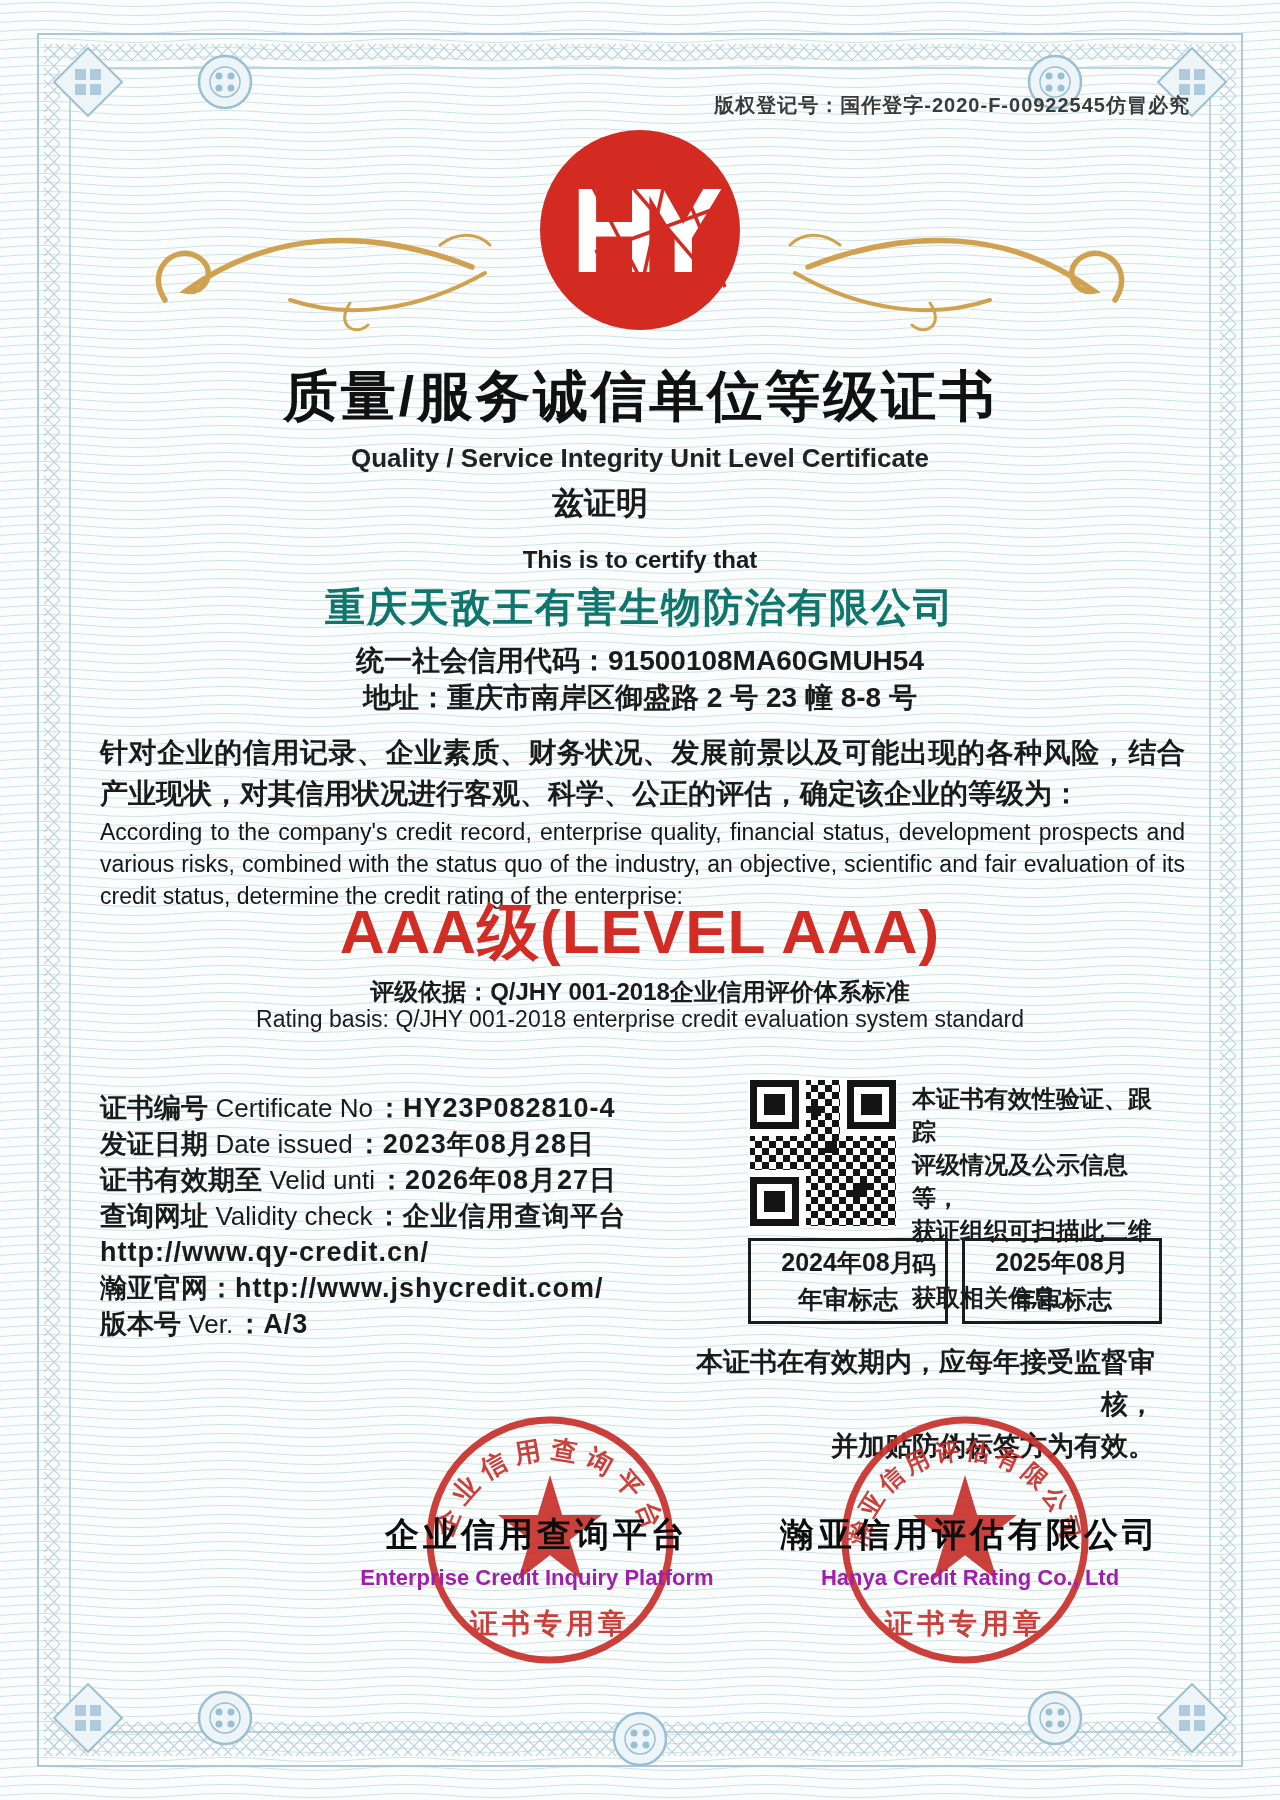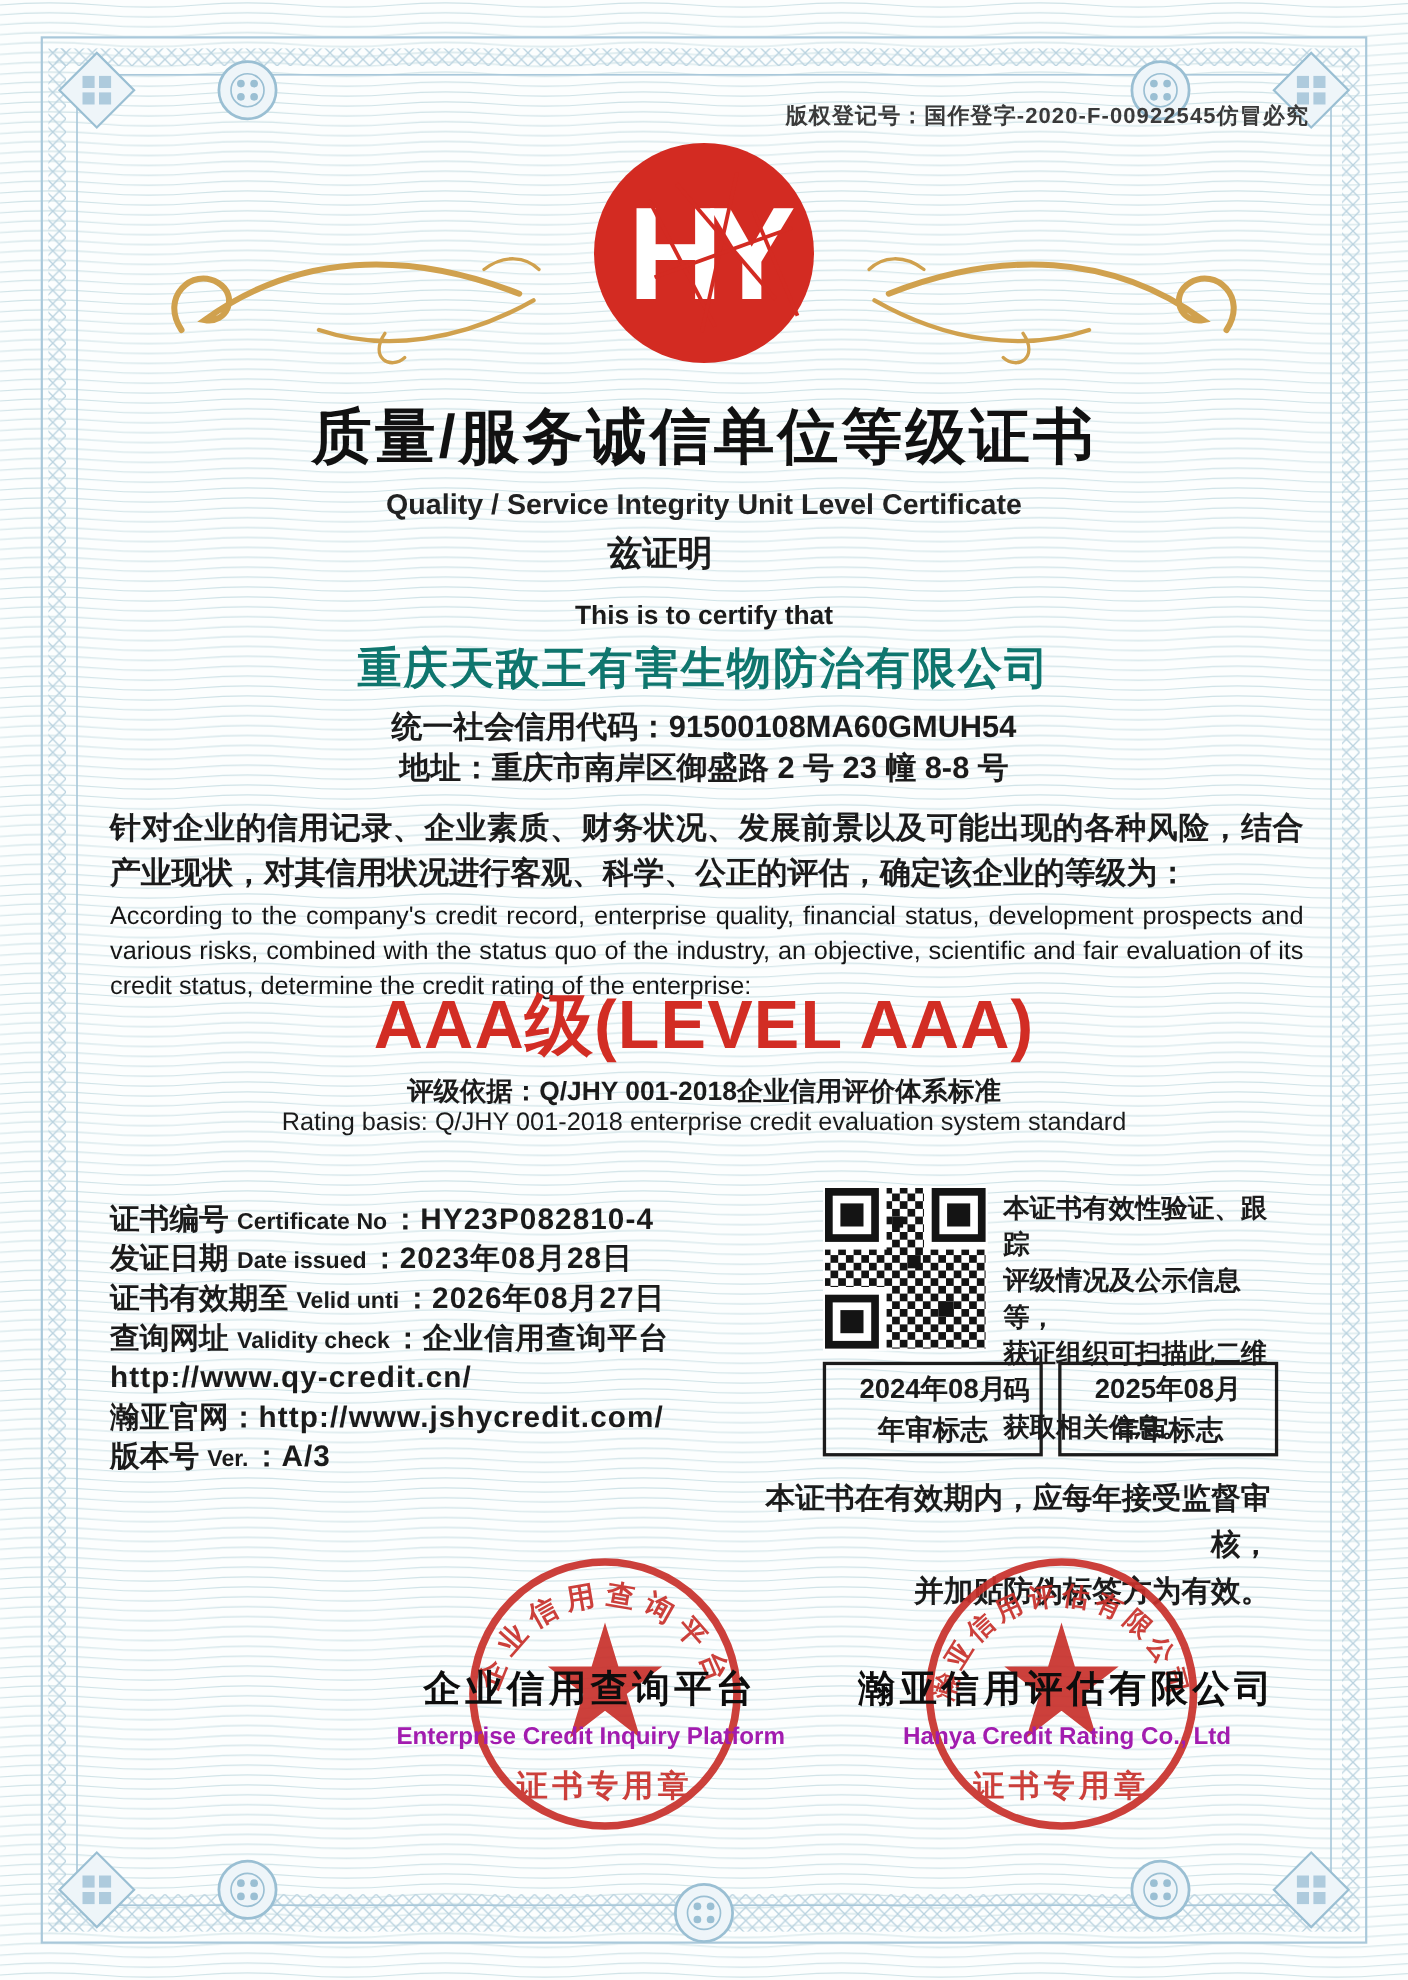--- a/index.html
+++ b/index.html
@@ -17,21 +17,21 @@
   .ccode{top:642px;left:0;width:1280px;font-size:28px;font-weight:600;}
   .addr{top:679px;left:0;width:1280px;font-size:28px;font-weight:600;}
   .para-zh{top:733px;left:100px;width:1085px;font-size:28px;font-weight:600;line-height:1.45;text-align:justify;}
   .para-en{top:816px;left:100px;width:1085px;font-size:23px;font-weight:500;line-height:1.4;text-align:justify;color:#161616;}
   .level{top:890px;left:0;width:1280px;font-size:62px;font-weight:800;color:#d22d24;letter-spacing:1px;}
   .basis-zh{top:976px;left:0;width:1280px;font-size:24px;font-weight:600;}
   .basis-en{top:1006px;left:0;width:1280px;font-size:23px;font-weight:500;}
   .details{top:1090px;left:100px;width:560px;}
   .dline{height:36px;line-height:36px;white-space:nowrap;}
   .zl{font-size:27px;font-weight:600;}
-  .el{font-size:21px;font-weight:700;margin:10px 3px;}
+  .el{font-size:26px;font-weight:400;margin:10px 3px;}
   .vv{font-size:27px;font-weight:600;letter-spacing:1px;}
   .qr{top:1078px;left:748px;}
   .qr-note{top:1082px;left:912px;width:262px;font-size:24px;font-weight:700;line-height:1.38;}
   .audit-box{top:1238px;width:200px;height:86px;border:3px solid #1c1c1c;box-sizing:border-box;
              display:flex;flex-direction:column;justify-content:center;gap:4px;font-size:25px;font-weight:600;text-align:center;}
   .abox1{left:748px;} .abox2{left:962px;}
   .audit-note{top:1342px;left:690px;width:465px;font-size:27px;font-weight:600;line-height:1.55;text-align:right;}
   .stamp{opacity:.92;}
   .stamp-l{top:1405px;left:400px;} .stamp-r{top:1405px;left:815px;}
   .sig-name{width:450px;text-align:center;}

